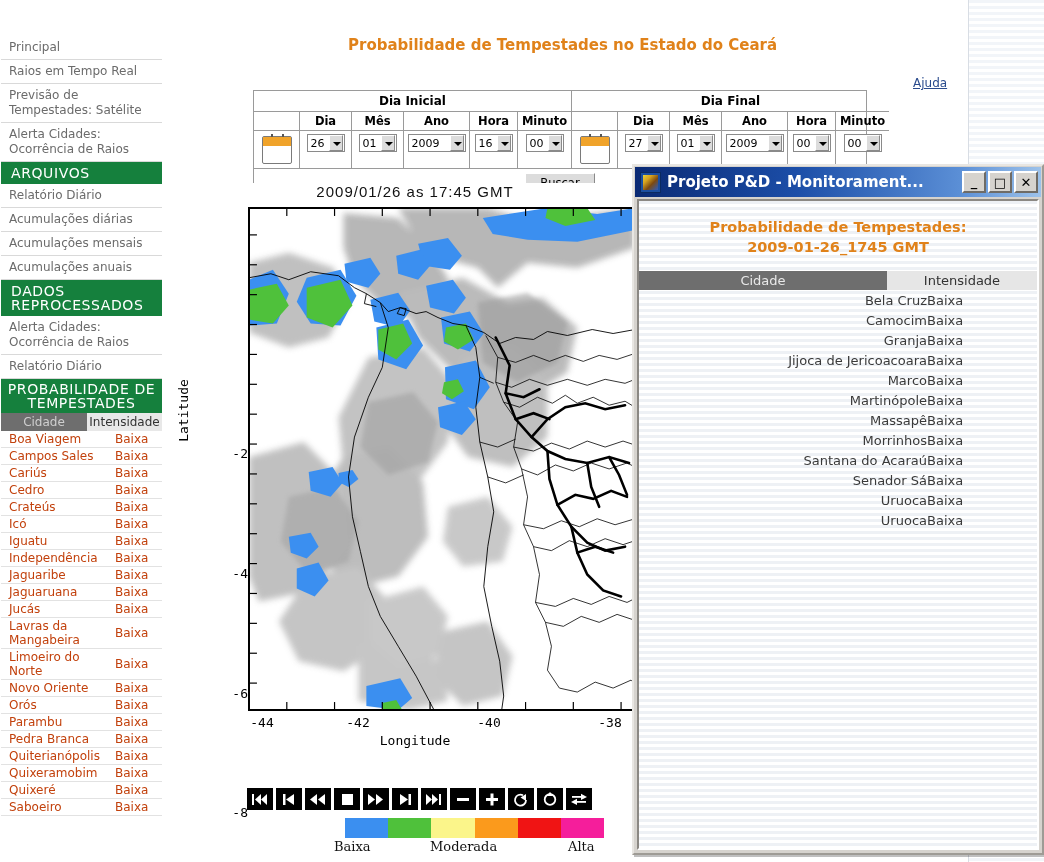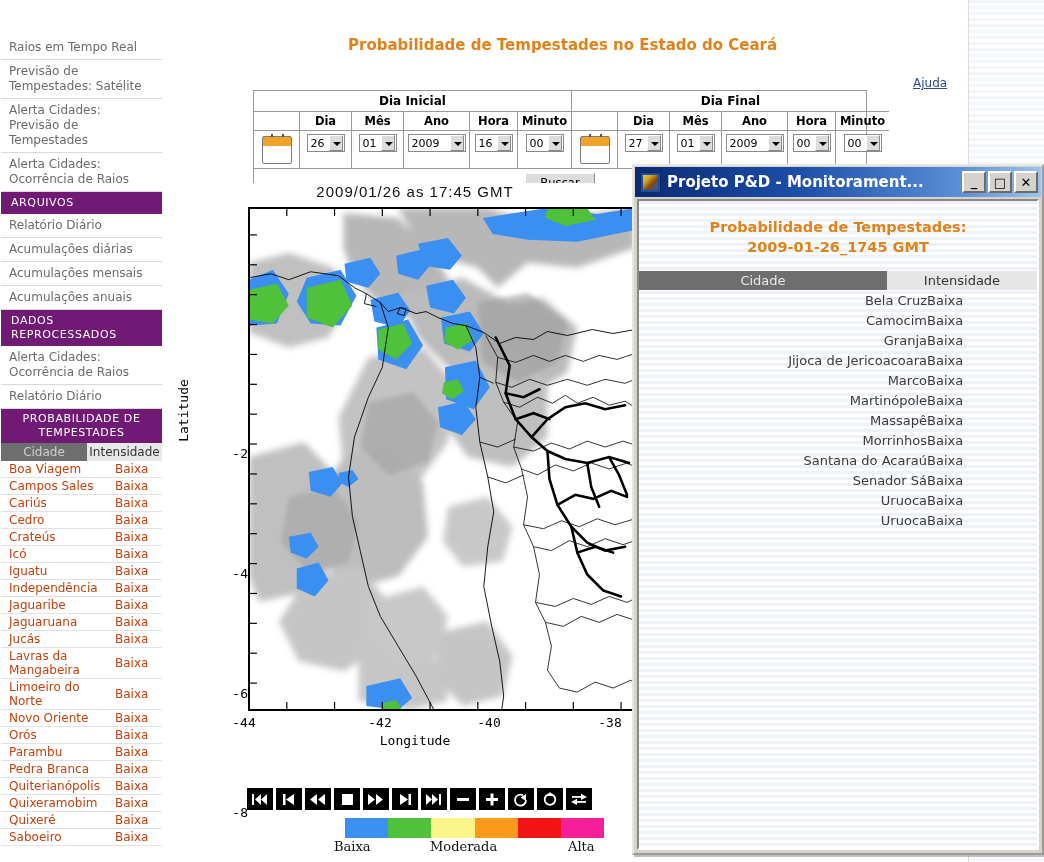--- a/index.html
+++ b/index.html
@@ -32,23 +32,23 @@
     padding:4px 8px 4px 8px;
     color:#6b6b6b;
     font-size:12px;
     line-height:15px;
     border-bottom:1px solid #d9d9d9;
     text-decoration:none;
     cursor:pointer;
   }
   .side-head{
     display:block;
-    background:#701a75;
+    background:#15803d;
     color:#ffffff;
-    font-size:11px;
+    font-size:14px;
     letter-spacing:.6px;
     padding:4px 10px;
     line-height:14px;
   }
   .side-head.centered{ text-align:center; padding:3px 6px; }
 
   .side-table-head{
     display:flex;
     font-size:12px;
   }
@@ -284,23 +284,23 @@
   #bottom-white{
     position:absolute; left:632px; top:853px; width:336px; height:9px; background:#fff;
   }
 </style>
 </head>
 <body>
 
 <div id="page-stripe-right"></div>
 
 <div id="sidebar">
+  <a class="side-link">Principal</a>
   <a class="side-link">Raios em Tempo Real</a>
   <a class="side-link">Previsão de Tempestades: Satélite</a>
-  <a class="side-link">Alerta Cidades: Previsão de Tempestades</a>
   <a class="side-link">Alerta Cidades: Ocorrência de Raios</a>
 
   <div class="side-head">ARQUIVOS</div>
   <a class="side-link">Relatório Diário</a>
   <a class="side-link">Acumulações diárias</a>
   <a class="side-link">Acumulações mensais</a>
   <a class="side-link">Acumulações anuais</a>
 
   <div class="side-head">DADOS REPROCESSADOS</div>
   <a class="side-link">Alerta Cidades: Ocorrência de Raios</a>
@@ -652,22 +652,22 @@
         <line x1="0" y1="327" x2="8" y2="327"></line>
           <line x1="0" y1="357" x2="8" y2="357"></line>
         <line x1="0" y1="387" x2="8" y2="387"></line>
           <line x1="0" y1="417" x2="8" y2="417"></line>
         <line x1="0" y1="447" x2="8" y2="447"></line>
           <line x1="0" y1="477" x2="8" y2="477"></line>
       </g>
     </svg>
   </div>
 
-  <div class="xtick" style="left:30px;text-align:center;">-44</div>
-  <div class="xtick" style="left:166px;">-42</div>
+  <div class="xtick" style="left:48px;text-align:center;">-44</div>
+  <div class="xtick" style="left:144px;">-42</div>
   <div class="xtick" style="left:275px;">-40</div>
   <div class="xtick" style="left:396px;">-38</div>
 
   <div id="xlab">Longitude</div>
 </div>
 
 <div id="player">
     <div class="pbtn">
       <span>
         <svg width="16" height="11" viewBox="0 0 16 11">

